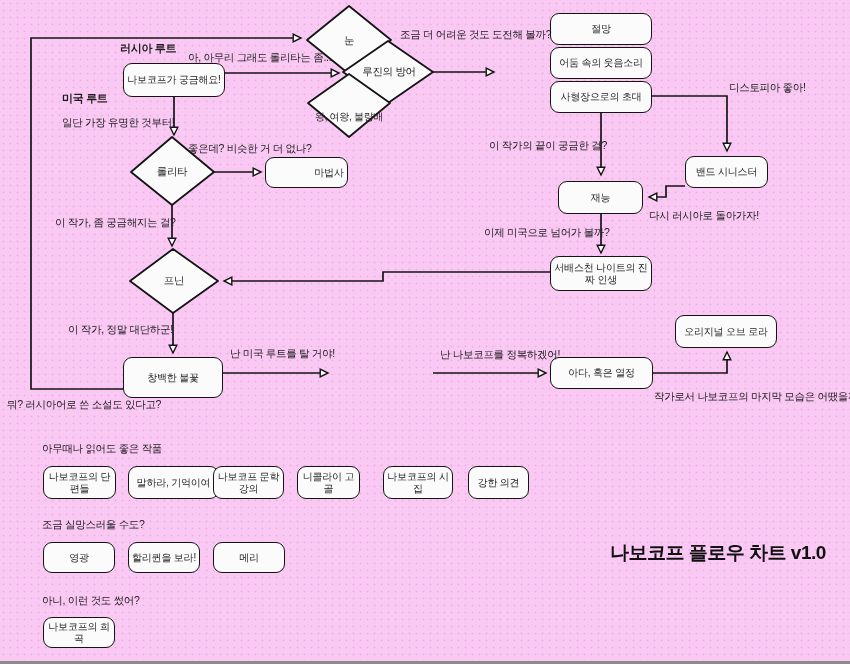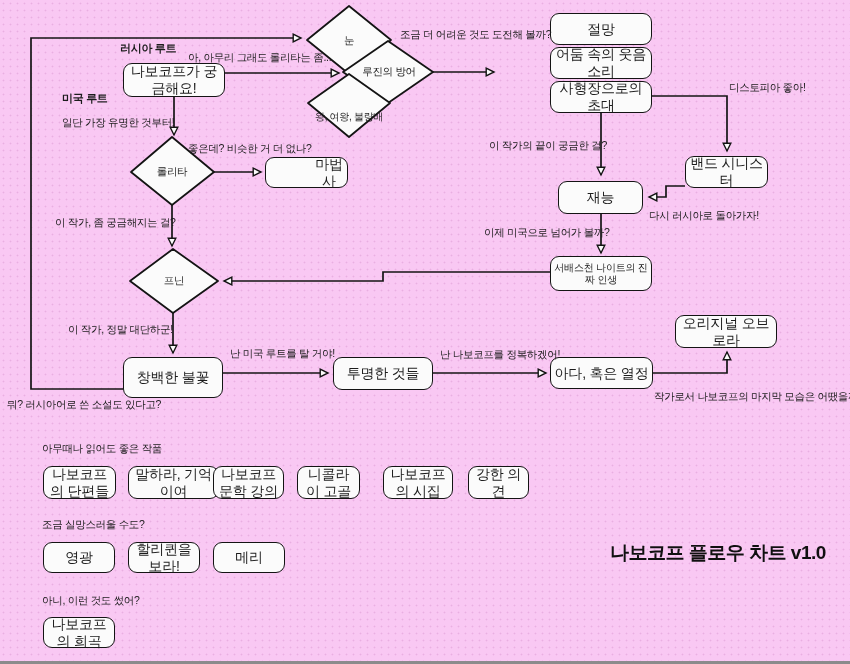--- a/index.html
+++ b/index.html
@@ -17,21 +17,21 @@
     color:#1c1c1c;
   }
   svg.layer{position:absolute;left:0;top:0;}
   .node{
     position:absolute;
     background:#fbfbfb;
     border:1.7px solid #141414;
     border-radius:9px;
     display:flex;align-items:center;justify-content:center;
     text-align:center;
-    font-size:14px;line-height:1.2;
+    font-size:10px;line-height:1.2;
     letter-spacing:-0.2px;
     color:#1c1c1c;
     box-sizing:border-box;
     padding:1px 3px;
   }
   .dlabel{
     position:absolute;
     transform:translate(-50%,-50%);
     font-size:10.5px;letter-spacing:-0.3px;
     white-space:nowrap;color:#1c1c1c;
@@ -99,21 +99,20 @@
 
   <div class="node" style="left:123px;top:63px;width:102px;height:34px;">나보코프가 궁금해요!</div>
   <div class="node" style="left:265px;top:157px;width:83px;height:31px;padding-left:48px;">마법사</div>
   <div class="node" style="left:550px;top:13px;width:102px;height:32px;">절망</div>
   <div class="node" style="left:550px;top:47px;width:102px;height:32px;">어둠 속의 웃음소리</div>
   <div class="node" style="left:550px;top:81px;width:102px;height:32px;">사형장으로의 초대</div>
   <div class="node" style="left:685px;top:156px;width:83px;height:32px;">밴드 시니스터</div>
   <div class="node" style="left:558px;top:181px;width:85px;height:33px;">재능</div>
   <div class="node" style="left:550px;top:256px;width:102px;height:35px;font-size:10px;">서배스천 나이트의 진짜 인생</div>
   <div class="node" style="left:123px;top:357px;width:100px;height:41px;">창백한 불꽃</div>
-  <div class="node" style="left:333px;top:357px;width:100px;height:33px;">투명한 것들</div>
   <div class="node" style="left:675px;top:315px;width:102px;height:33px;">오리지널 오브 로라</div>
   <div class="node" style="left:550px;top:357px;width:103px;height:32px;">아다, 혹은 열정</div>
 
   <div class="elabel bold" style="left:120px;top:41px;">러시아 루트</div>
   <div class="elabel bold" style="left:62px;top:91px;">미국 루트</div>
   <div class="elabel" style="left:188px;top:51px;">아, 아무리 그래도 롤리타는 좀...</div>
   <div class="elabel" style="left:62px;top:116px;">일단 가장 유명한 것부터!</div>
   <div class="elabel" style="left:400px;top:28px;">조금 더 어려운 것도 도전해 볼까?</div>
   <div class="elabel" style="left:188px;top:142px;">좋은데? 비슷한 거 더 없나?</div>
   <div class="elabel" style="left:55px;top:216px;">이 작가, 좀 궁금해지는 걸?</div>

